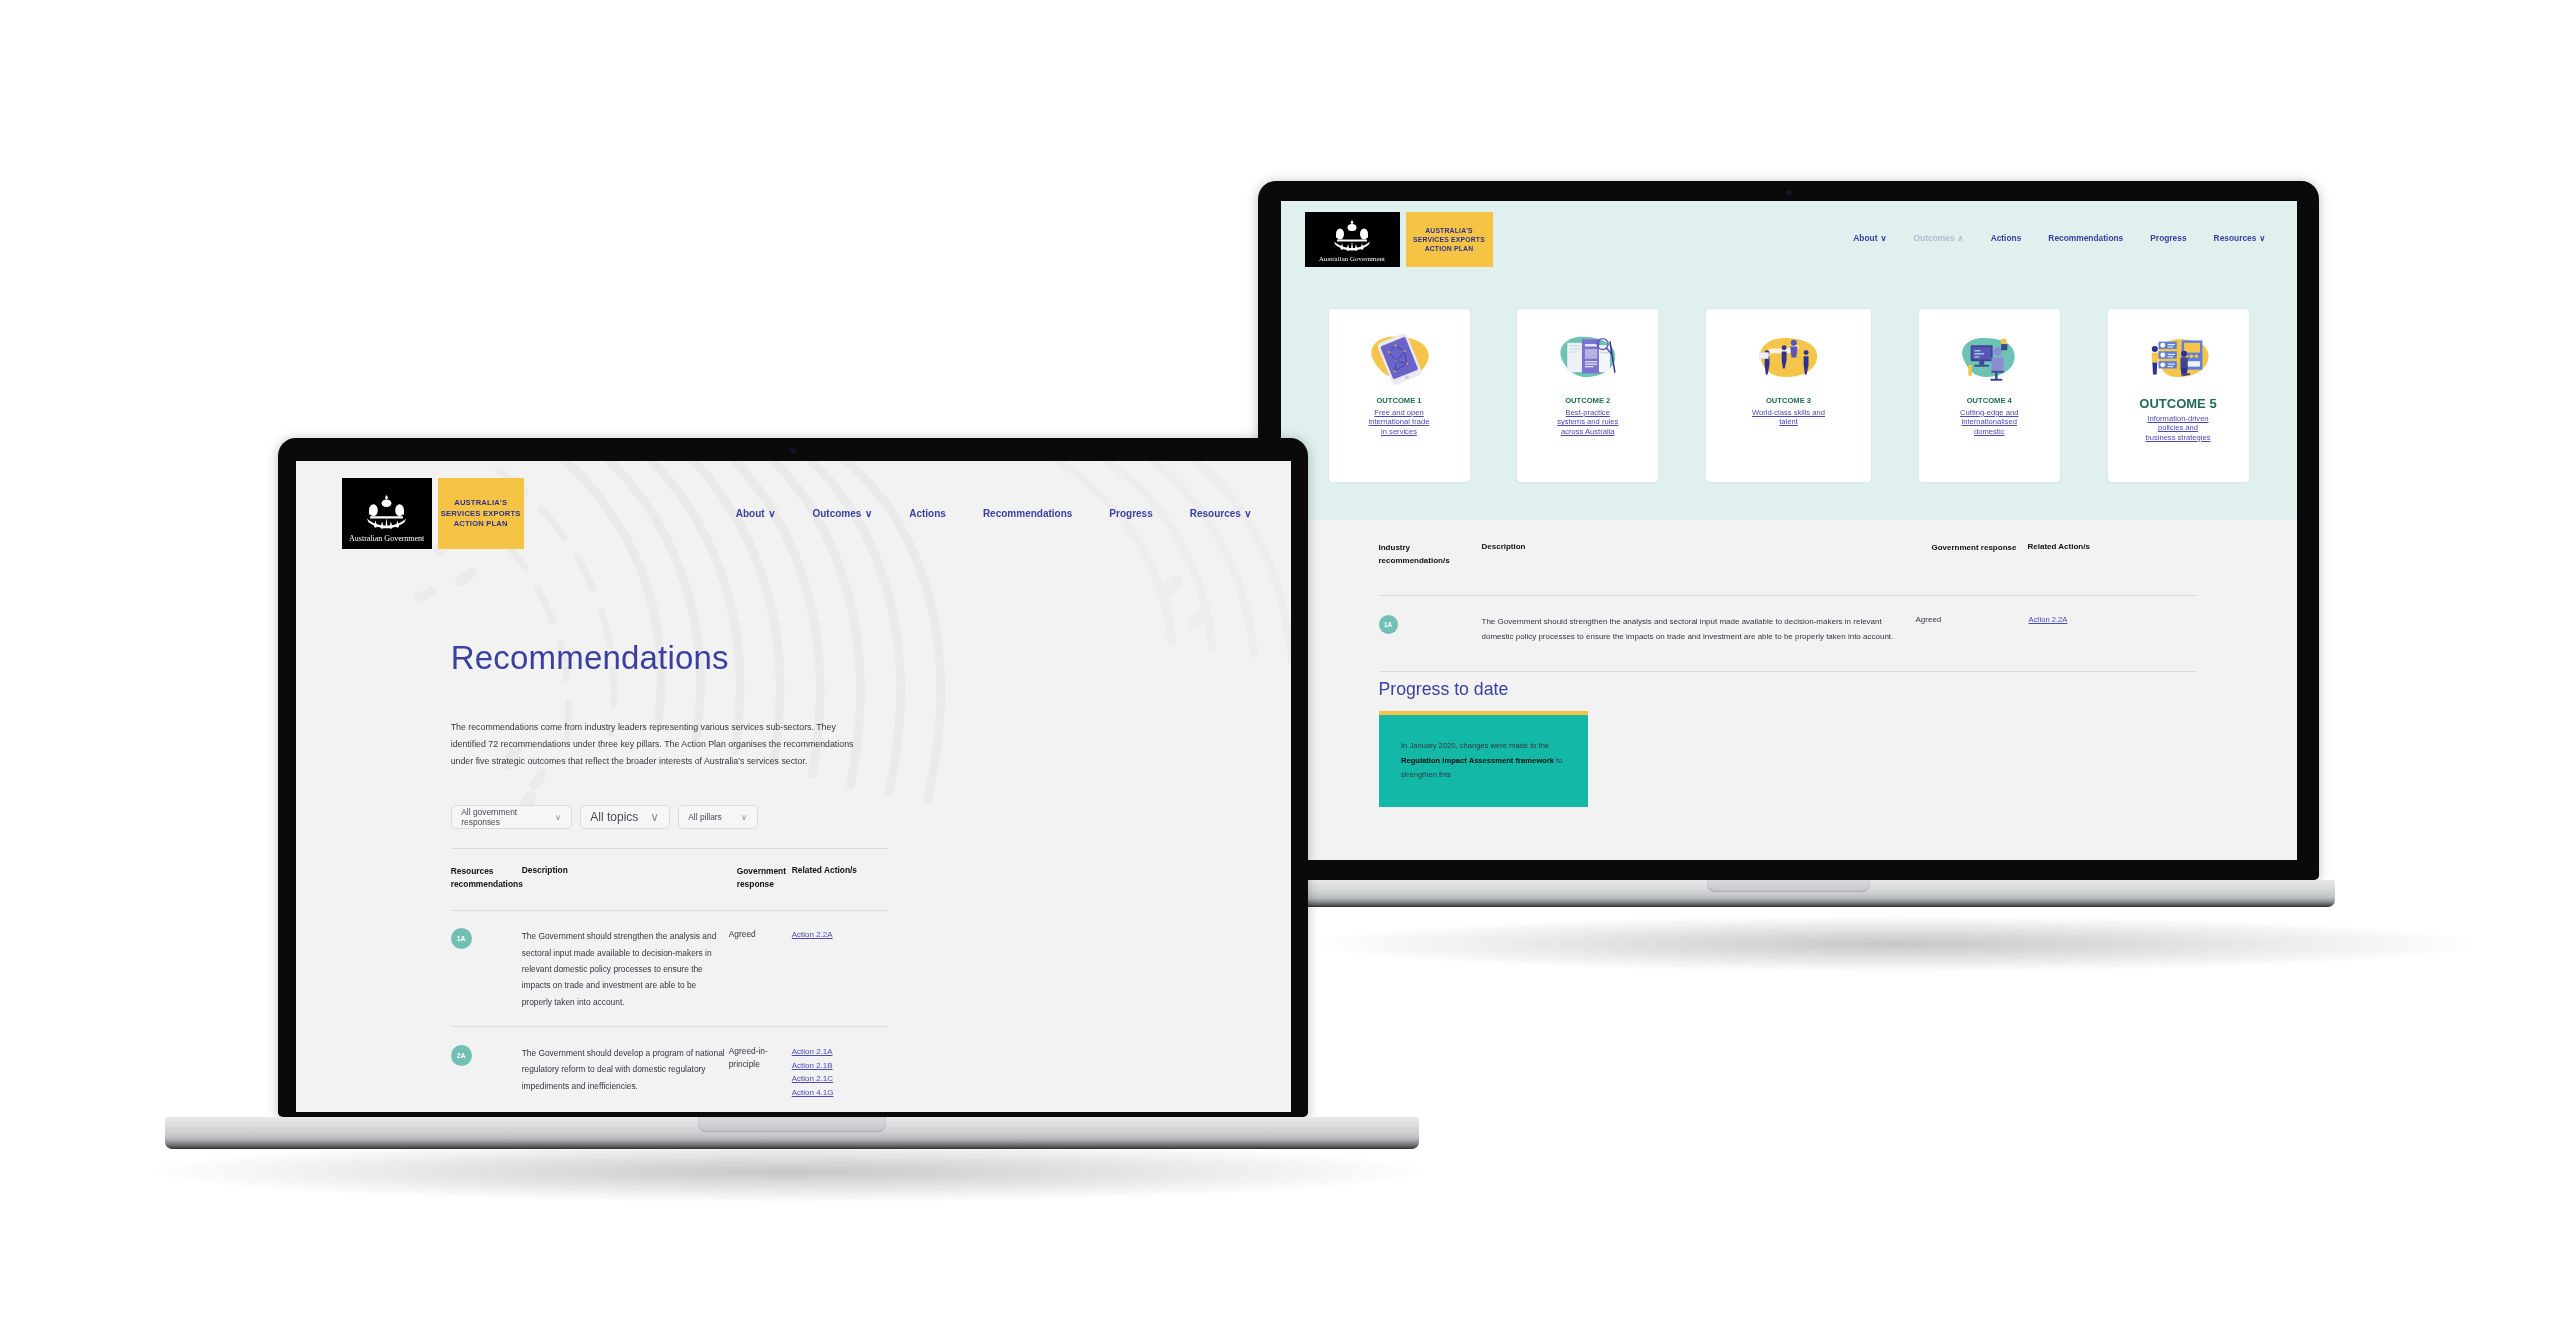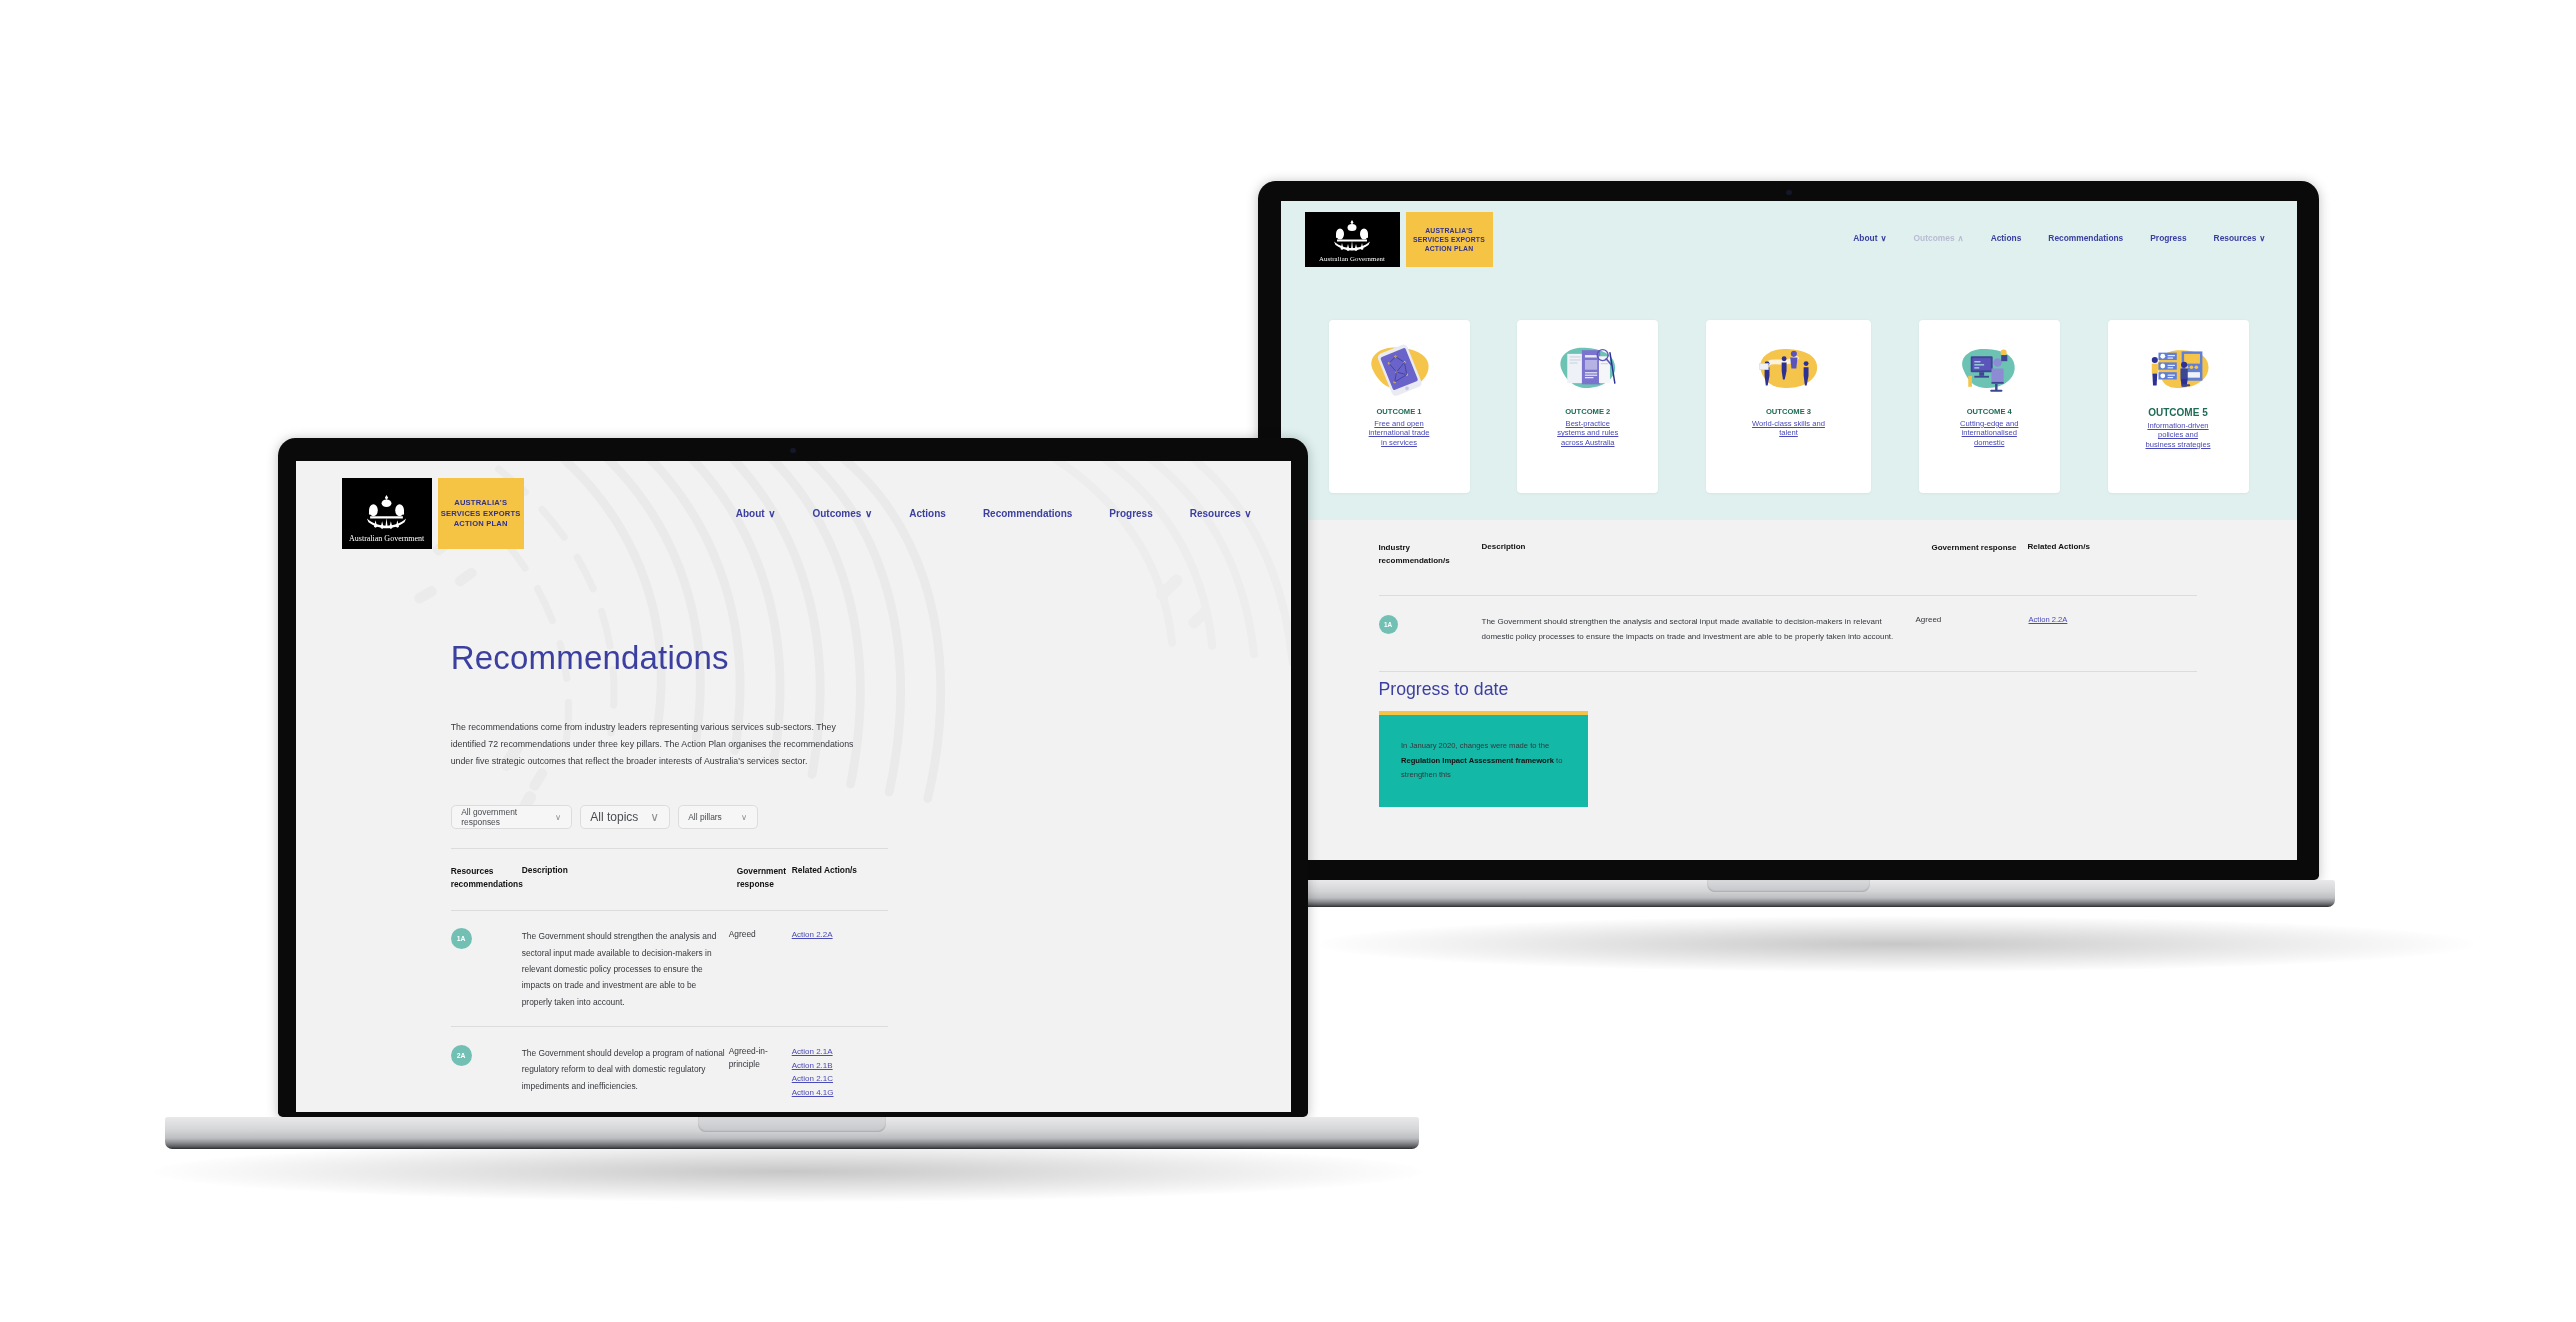--- a/index.html
+++ b/index.html
@@ -127,21 +127,21 @@
             </a>
             <a href="#">
               <span>Progress</span>
             </a>
             <a href="#">
               <span>Resources</span>
               <span class="chev">∨</span>
             </a>
           </nav>
 
-          <div class="cards" style="position:absolute; left:48px; top:119px; width:920px;">
+          <div class="cards" style="position:absolute; left:48px; top:108px; width:920px;">
 
             <div class="card" style="width:141px; height:173px; padding:17.7px 9.6px 0;">
               <svg viewBox="0 0 120 100" style="width:74px;height:61px">
                 <path d="M18 54 C8 36 22 18 46 16 C72 14 104 22 108 42 C112 62 92 82 66 84 C40 86 26 70 18 54Z" fill="#f5c44b"></path>
                 <g transform="rotate(-22 60 50)">
                   <rect x="34" y="16" width="52" height="74" rx="7" fill="#e9eaf2"></rect>
                   <rect x="38" y="22" width="44" height="58" rx="3" fill="#6a63c9"></rect>
                   <g fill="#f5c44b">
                       <circle cx="48" cy="36" r="2"></circle>
                       <circle cx="62" cy="30" r="2"></circle>
@@ -274,21 +274,21 @@
                 <g fill="#2e3192">
                   <circle cx="22" cy="36" r="5"></circle>
                     <path d="M17 42 h10 v16 h-10z" fill="#f5c44b"></path>
                     <path d="M18 58 h8 l-1 20 h-6z"></path>
                   <circle cx="70" cy="44" r="5"></circle>
                     <path d="M64 50 h12 v16 h-12z" fill="#3d4691"></path>
                     <path d="M64 66 h12 l-2 14 h-8z"></path>
                 </g>
                 <rect x="66" y="76" width="14" height="3" rx="1.5" fill="#3d4691"></rect>
               </svg>
-              <div class="cap" style="font-size:10px; margin-top:8px;">OUTCOME 5</div>
+              <div class="cap" style="font-size:13px; margin-top:8px;">OUTCOME 5</div>
               <div class="lnk" style="font-size:7.6px; margin-top:3.2px; width:66px;">Information-driven policies and business strategies</div>
             </div>
           </div>
 
           <div style="position:absolute; left:98px; top:341px; width:818px;">
             <div class="tbl-head" style="font-size:8px;">
               <div style="width:103px; line-height:1.6;">Industry recommendation/s</div>
               <div style="width:450px;">Description</div>
               <div style="width:96px; line-height:1.6;">Government response</div>
               <div style="flex:1;">Related Action/s</div>

